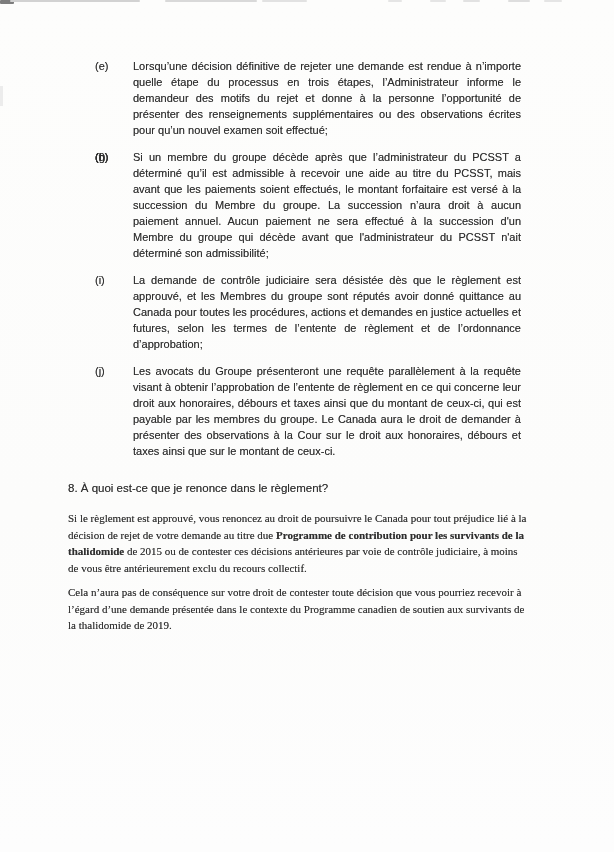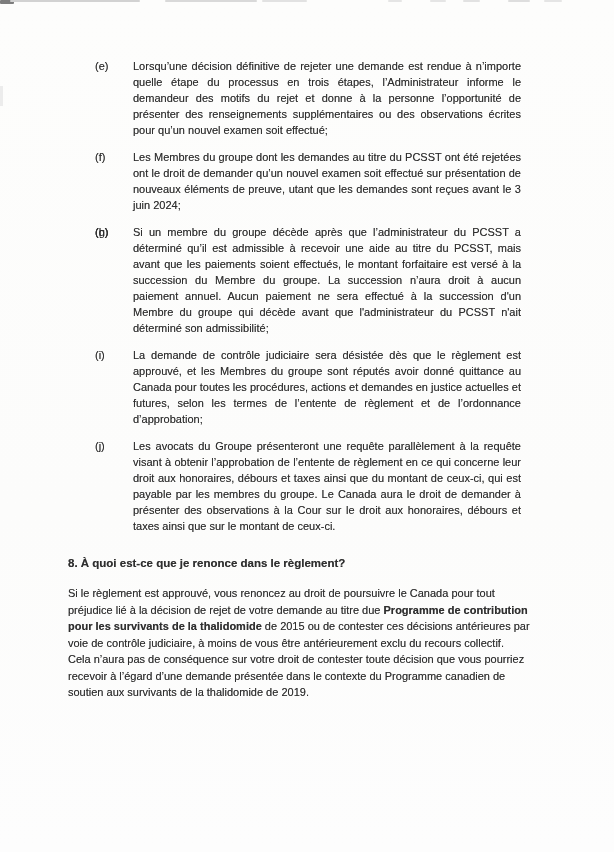--- a/index.html
+++ b/index.html
@@ -50,31 +50,32 @@
     left: 0;
     top: 0;
   }
 
   .section-heading {
     margin-top: 21px;
     margin-left: 68px;
     width: 470px;
     font-size: 11.5px;
     line-height: 17px;
-    font-weight: bold;
+    font-weight: normal;
   }
 
   .para {
     margin-left: 68px;
     width: 462px;
     font-size: 11px;
     line-height: 16.5px;
     margin-top: 13px;
+    font-family: Liberation Serif, serif;
   }
-  .para + .para { margin-top: 0; }
+  .para + .para { margin-top: 8px; }
   .bold { font-weight: bold; }
 </style>
 </head>
 <body>
 
 <div class="page">
 
   <div class="top-edge">
     <span class="mark m1"></span>
     <span class="mark m2"></span>
@@ -92,21 +93,20 @@
 
     <div class="clauses">
 
       <div class="clause">
         <span class="clause-label">(e)</span>
         <span>Lorsqu’une décision définitive de rejeter une demande est rendue à n’importe quelle étape du processus en trois étapes, l’Administrateur informe le demandeur des motifs du rejet et donne à la personne l’opportunité de présenter des renseignements supplémentaires ou des observations écrites pour qu’un nouvel examen soit effectué;</span>
       </div>
 
       <div class="clause">
         <span class="clause-label">(f)</span>
-        <span>Les Membres du groupe dont les demandes au titre du PCSST ont été rejetées ont le droit de demander qu’un nouvel examen soit effectué sur présentation de nouveaux éléments de preuve, utant que les demandes sont reçues avant le 3 juin 2024;</span>
       </div>
 
       <div class="clause">
         <span class="clause-label">(g)</span>
       </div>
 
       <div class="clause">
         <span class="clause-label">(h)</span>
         <span>Si un membre du groupe décède après que l’administrateur du PCSST a déterminé qu’il est admissible à recevoir une aide au titre du PCSST, mais avant que les paiements soient effectués, le montant forfaitaire est versé à la succession du Membre du groupe. La succession n’aura droit à aucun paiement annuel. Aucun paiement ne sera effectué à la succession d'un Membre du groupe qui décède avant que l'administrateur du PCSST n'ait déterminé son admissibilité;</span>
       </div>

